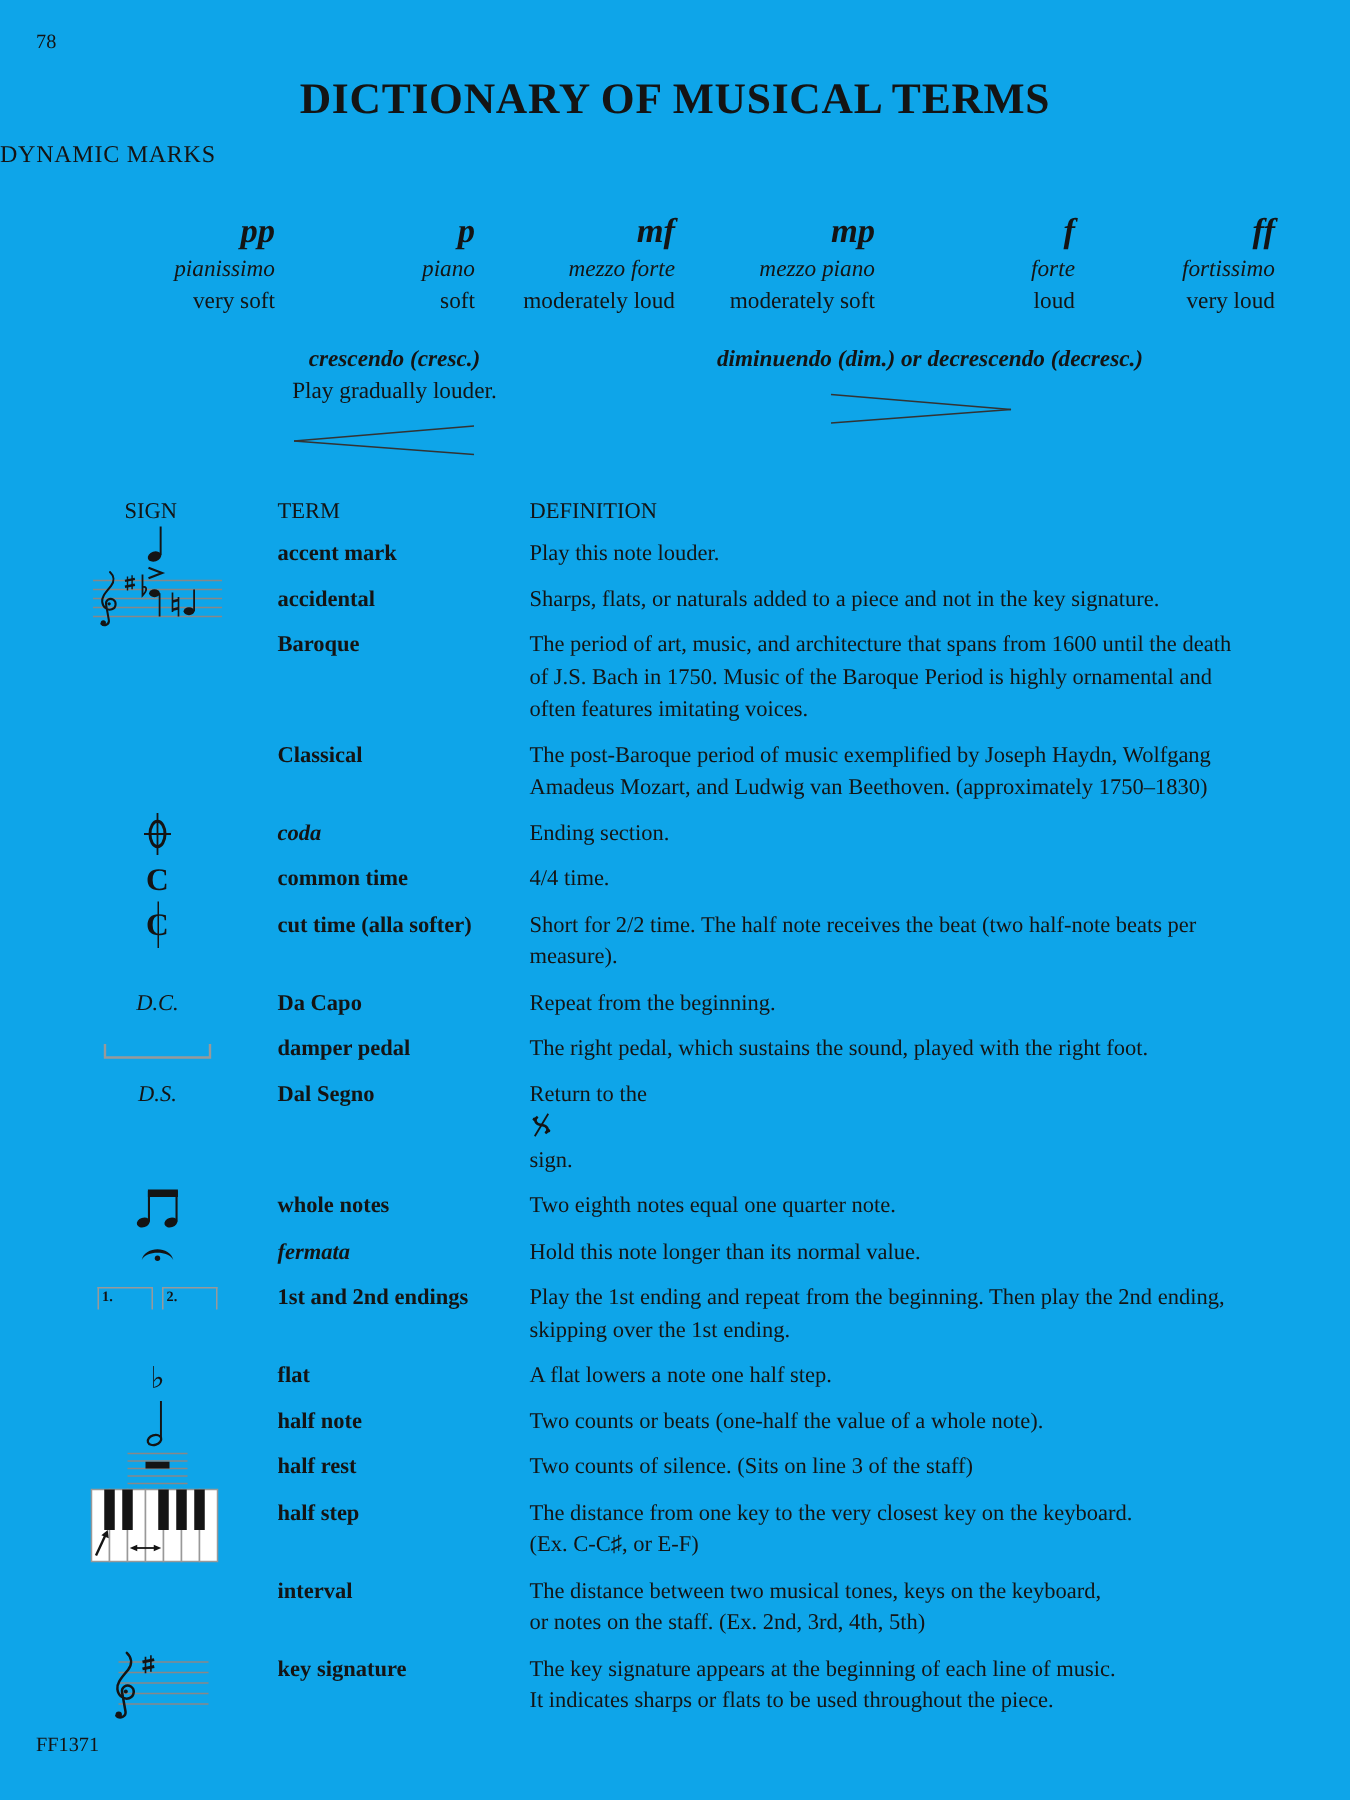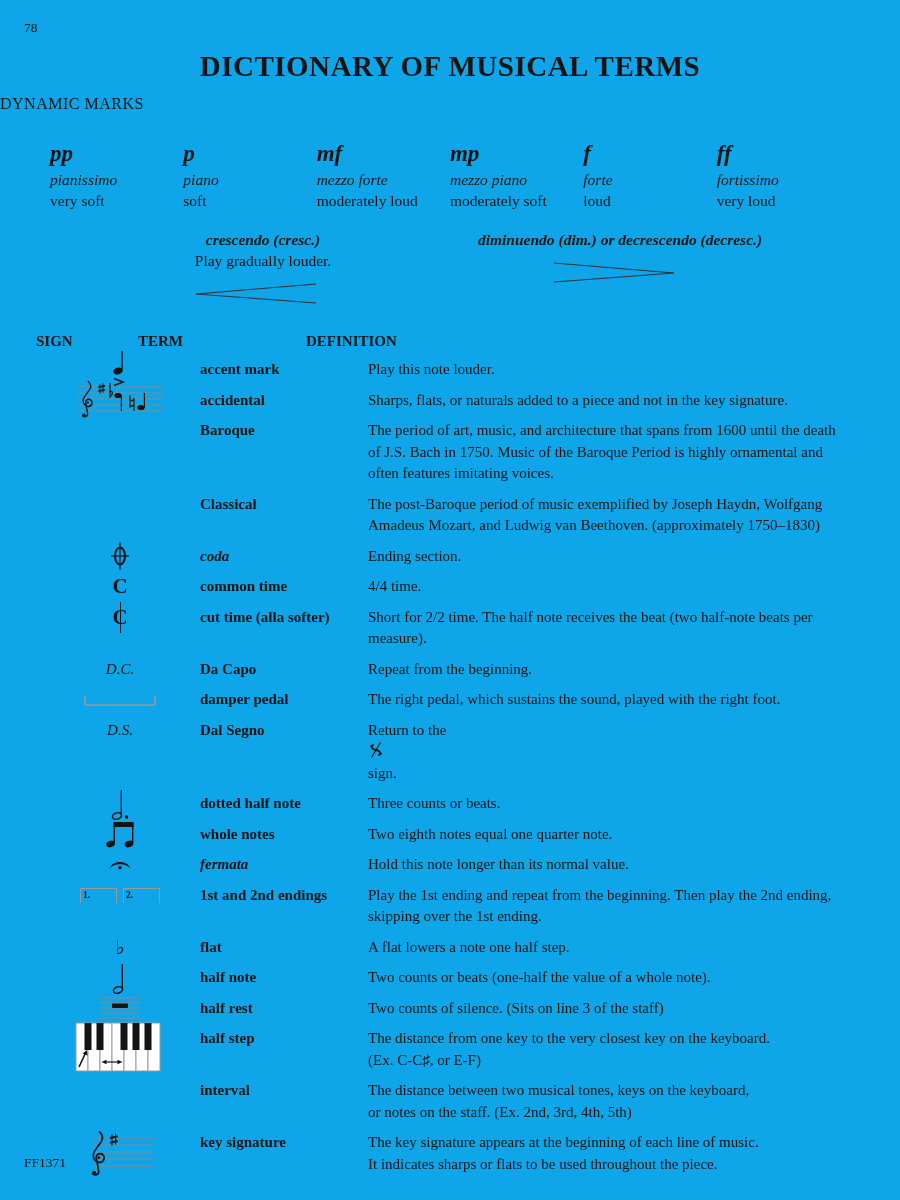--- a/index.html
+++ b/index.html
@@ -4,38 +4,38 @@
 <style>
   html,body{margin:0;padding:0;background:#e8e8e8;}
   .page{position:relative;width:900px;height:1200px;margin:0 auto;background:#0ea5e9;
         font-family:"Liberation Serif",serif;color:#141414;overflow:hidden;}
   .pagenum{position:absolute;left:24px;top:20px;font-size:13.5px;}
   .footer{position:absolute;left:24px;top:1155px;font-size:13.5px;}
   .title{text-align:center;padding-top:50px;font-size:29px;font-weight:bold;letter-spacing:.5px;}
   .subtitle{text-align:left;margin-top:12px;font-size:16px;font-weight:normal;letter-spacing:.5px;}
 
   .dynamics{display:flex;margin:26px 50px 0 50px;}
-  .dyn{flex:1;text-align:left;}
+  .dyn{flex:1;text-align:right;}
   .dyn-symbol{font-size:23px;font-weight:bold;font-style:italic;line-height:30px;}
   .dyn-name{font-style:italic;font-size:15.5px;line-height:21px;}
   .dyn-meaning{font-size:15.5px;line-height:21px;}
 
   .gradual{display:flex;margin-top:18px;gap:10px;}
   .grad{text-align:center;}
   .grad1{margin-left:132px;width:262px;}
   .grad2{margin-left:51px;width:330px;}
   .grad-name{font-weight:bold;font-style:italic;font-size:15.5px;line-height:21px;}
   .grad-meaning{font-size:15.5px;line-height:21px;}
   .hairpin{margin-top:8px;}
 
-  .thead{display:flex;padding-left:36px;margin-top:24px;font-weight:bold;font-size:15px;}
+  .thead{display:flex;padding-left:83px;margin-top:24px;font-weight:normal;font-size:15px;}
   .h-sign{width:102px;}
   .h-term{width:168px;}
 
-  .trow{display:flex;padding-left:75px;margin-top:9px;align-items:flex-start;}
+  .trow{display:flex;padding-left:60px;margin-top:9px;align-items:flex-start;}
   .trow.first{margin-top:9px;}
   .c-sign{width:125px;flex:none;}
   .sign-box{width:90px;height:21.5px;display:flex;align-items:center;justify-content:center;overflow:visible;}
   .sign-box.down{margin-top:11px;}
   .c-term{width:168px;flex:none;font-weight:bold;font-size:15px;line-height:21.5px;}
   .c-term.it{font-style:italic;}
   .c-def{width:530px;font-size:15px;line-height:21.5px;white-space:pre-line;}
   .sig-text{font-size:15px;font-style:italic;}
   .sig-flat{font-size:20px;font-family:"DejaVu Sans",sans-serif;line-height:20px;}
   .sig-C{font-size:21px;font-weight:bold;line-height:21px;}
@@ -262,33 +262,20 @@
     <div class="c-def"><span>Return to the</span>
       <svg class="segno-svg inline-svg" width="14" height="18" viewBox="0 0 14 18">
         <line x1="11.5" y1="1.5" x2="2.5" y2="16.5" stroke="#141414" stroke-width="1.2"></line>
         <path d="M4.5 3.5 C1.5 5.5 3 8.5 7 9 C11 9.5 12.5 12.5 9.5 14.5" fill="none" stroke="#141414" stroke-width="1.8"></path>
         <circle cx="2.3" cy="5.2" r="1.2" fill="#141414"></circle>
         <circle cx="11.7" cy="12.8" r="1.2" fill="#141414"></circle>
       </svg>
       <span>sign.</span></div>
   </div>
 
-  <div class="trow">
-    <div class="c-sign">
-        <div class="sign-box">
-      <svg width="22" height="38" viewBox="0 0 22 38">
-        <ellipse cx="8" cy="31" rx="4.6" ry="3.2" transform="rotate(-18 8 31)" fill="none" stroke="#141414" stroke-width="1.5"></ellipse>
-        <line x1="12.3" y1="30" x2="12.3" y2="5" stroke="#141414" stroke-width="1.3"></line>
-        <circle cx="17.5" cy="32" r="1.7" fill="#141414"></circle>
-      </svg>
-    </div>
-      </div>
-    <div class="c-term">dotted half note</div>
-    <div class="c-def">Three counts or beats.</div>
-  </div>
 
   <div class="trow">
     <div class="c-sign">
         <div class="sign-box">
       <svg width="30" height="32" viewBox="0 0 30 32">
         <rect x="8.6" y="4" width="20" height="5" fill="#141414"></rect>
         <line x1="9.3" y1="5" x2="9.3" y2="25.5" stroke="#141414" stroke-width="1.4"></line>
         <line x1="27.7" y1="5" x2="27.7" y2="25.5" stroke="#141414" stroke-width="1.4"></line>
         <ellipse cx="5.5" cy="26" rx="4.4" ry="3.2" transform="rotate(-18 5.5 26)" fill="#141414"></ellipse>
         <ellipse cx="23.9" cy="26" rx="4.4" ry="3.2" transform="rotate(-18 23.9 26)" fill="#141414"></ellipse>

